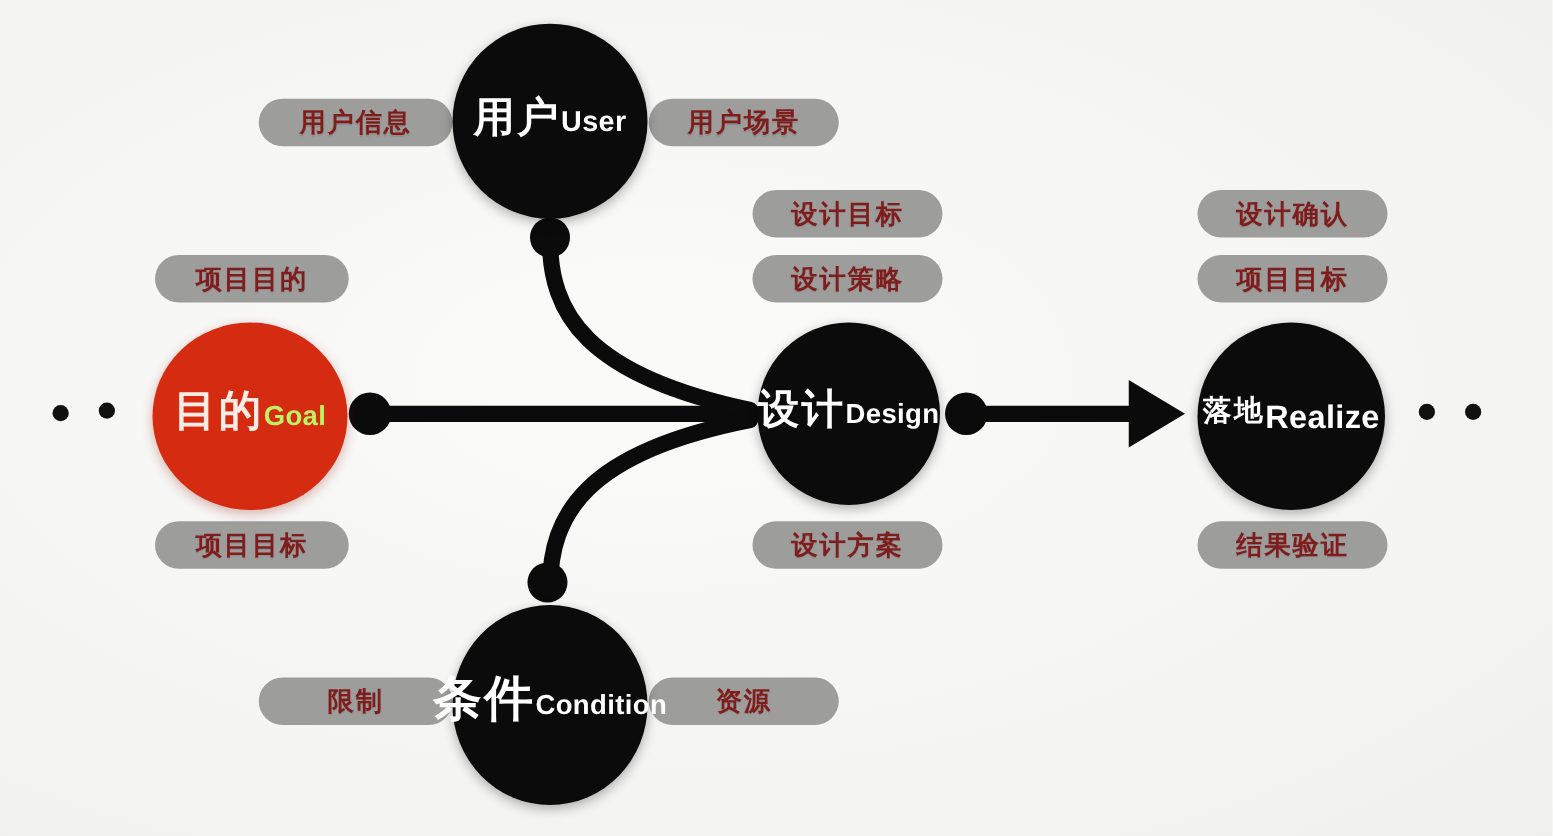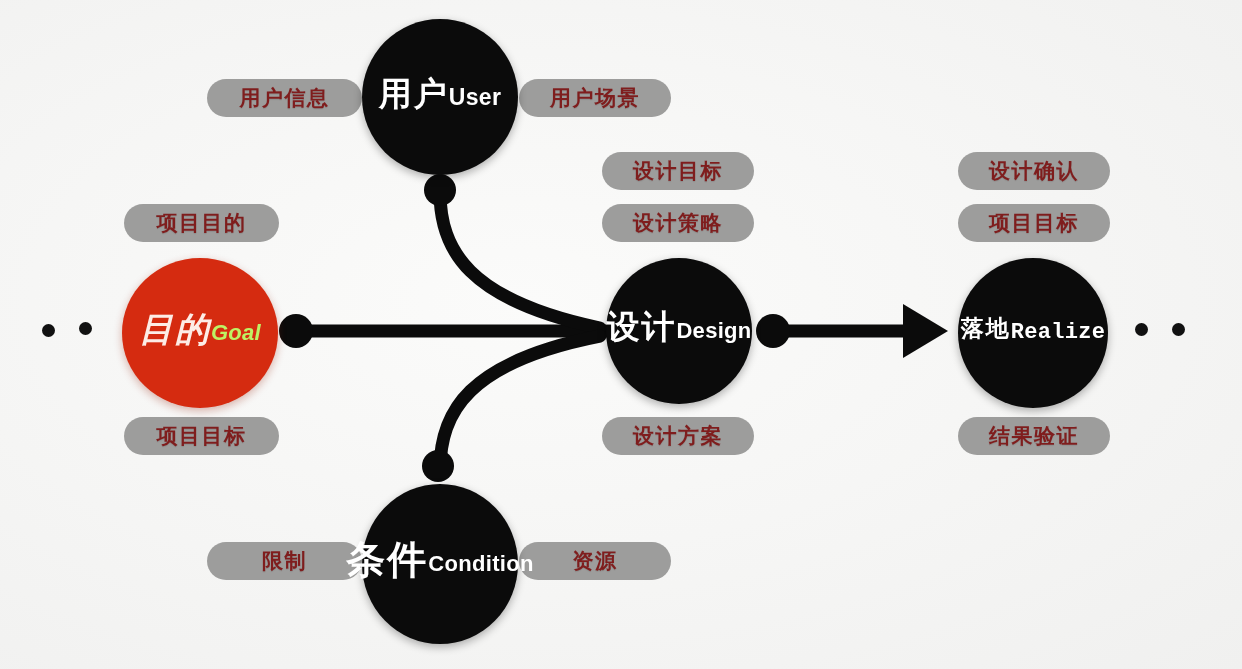--- a/index.html
+++ b/index.html
@@ -41,21 +41,20 @@
     line-height: 1;
     z-index: 4;
   }
   .node.dark {
     background: #0b0b0b;
     box-shadow: 0 3px 9px rgba(0,0,0,0.30);
   }
   .node.accent {
     background: #d52b10;
     box-shadow: 0 3px 9px rgba(150,30,10,0.32);
-    font-style: italic;
   }
   .node .cn {
     font-size: 34px;
     font-weight: 700;
     letter-spacing: 2px;
     margin-bottom: 9px;
     white-space: nowrap;
   }
   .node .en {
     font-size: 23px;
@@ -72,21 +71,21 @@
   #node-design   { left: 606px; top: 258px; width: 146px; height: 146px; text-align: right; }
   #node-realize  { left: 958px; top: 258px; width: 150px; height: 150px; }
   #node-condition{ left: 362px; top: 484px; width: 156px; height: 160px; }
 
   #node-user .cn      { font-size: 33px; margin-bottom: 8px; }
   #node-design .cn    { font-size: 33px; }
   #node-realize .cn   { font-size: 23px; }
   #node-condition .cn { font-size: 39px; }
   #node-condition .en { font-size: 22px; }
   #node-design .en    { font-size: 22px; }
-  #node-realize .en   { font-size: 22px; font-family: Liberation Mono, monospace; }
+  #node-realize .en   { font-size: 26px; }
 
   
   .pill {
     position: absolute;
     background: #9d9d9c;
     color: #7f1d1d;
     border-radius: 19px;
     font-size: 21px;
     font-weight: 700;
     letter-spacing: 1.5px;

